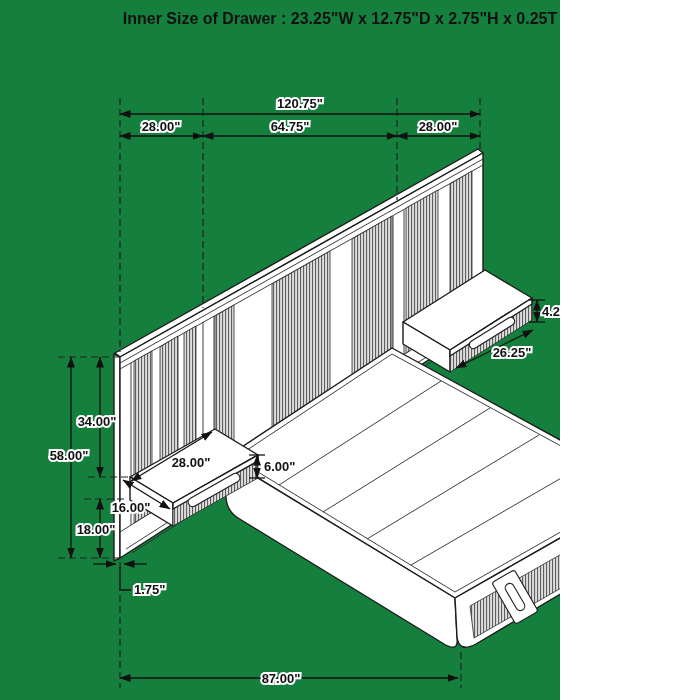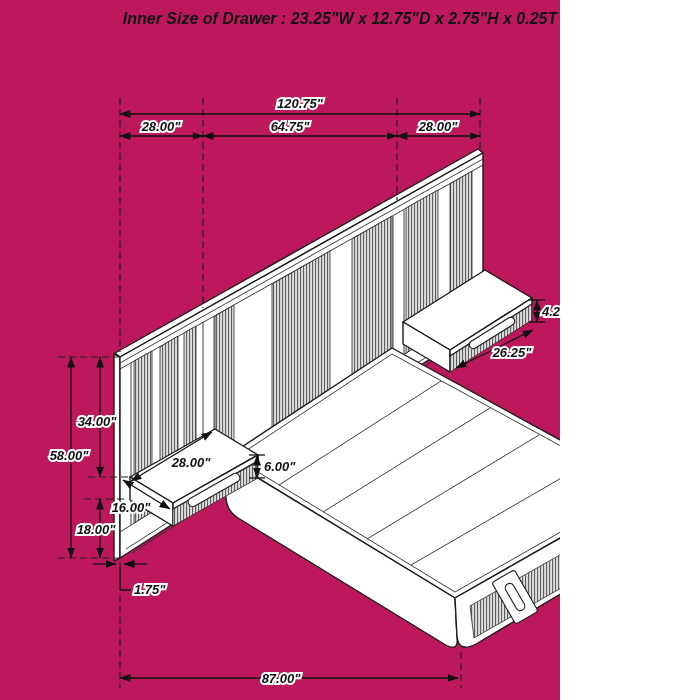--- a/index.html
+++ b/index.html
@@ -1,17 +1,17 @@
 <!DOCTYPE html>
 <html><head>
 <meta charset="utf-8">
 <style>
   html,body{margin:0;padding:0;background:#ffffff;}
-  .canvas{position:relative;width:560px;height:700px;background:#be185d;overflow:hidden;
-          font-family:"Liberation Sans", sans-serif;font-style:italic;}
+  .canvas{position:relative;width:560px;height:700px;background:#15803d;overflow:hidden;
+          font-family:"Liberation Sans", sans-serif;}
   svg{display:block;}
   text{font-family:"Liberation Sans", sans-serif;fill:#111;}
   .title{font-size:16px;font-weight:bold;}
   .dim{font-size:13px;font-weight:bold;paint-order:stroke;stroke:#ffffff;stroke-width:4px;}
   .thin{stroke:#2a2a2a;stroke-width:0.9;fill:none;}
   .face{fill:#ffffff;stroke:#1c1c1c;stroke-width:1.4;stroke-linejoin:round;}
   .flute{fill:url(#flutePat);stroke:#2a2a2a;stroke-width:0.8;}
   .dimln{stroke:#111;stroke-width:1.3;fill:none;}
   .dash{stroke:#222;stroke-width:1.2;fill:none;stroke-dasharray:7 4;}
   .handle{fill:#ffffff;stroke:#222;stroke-width:1.2;}

